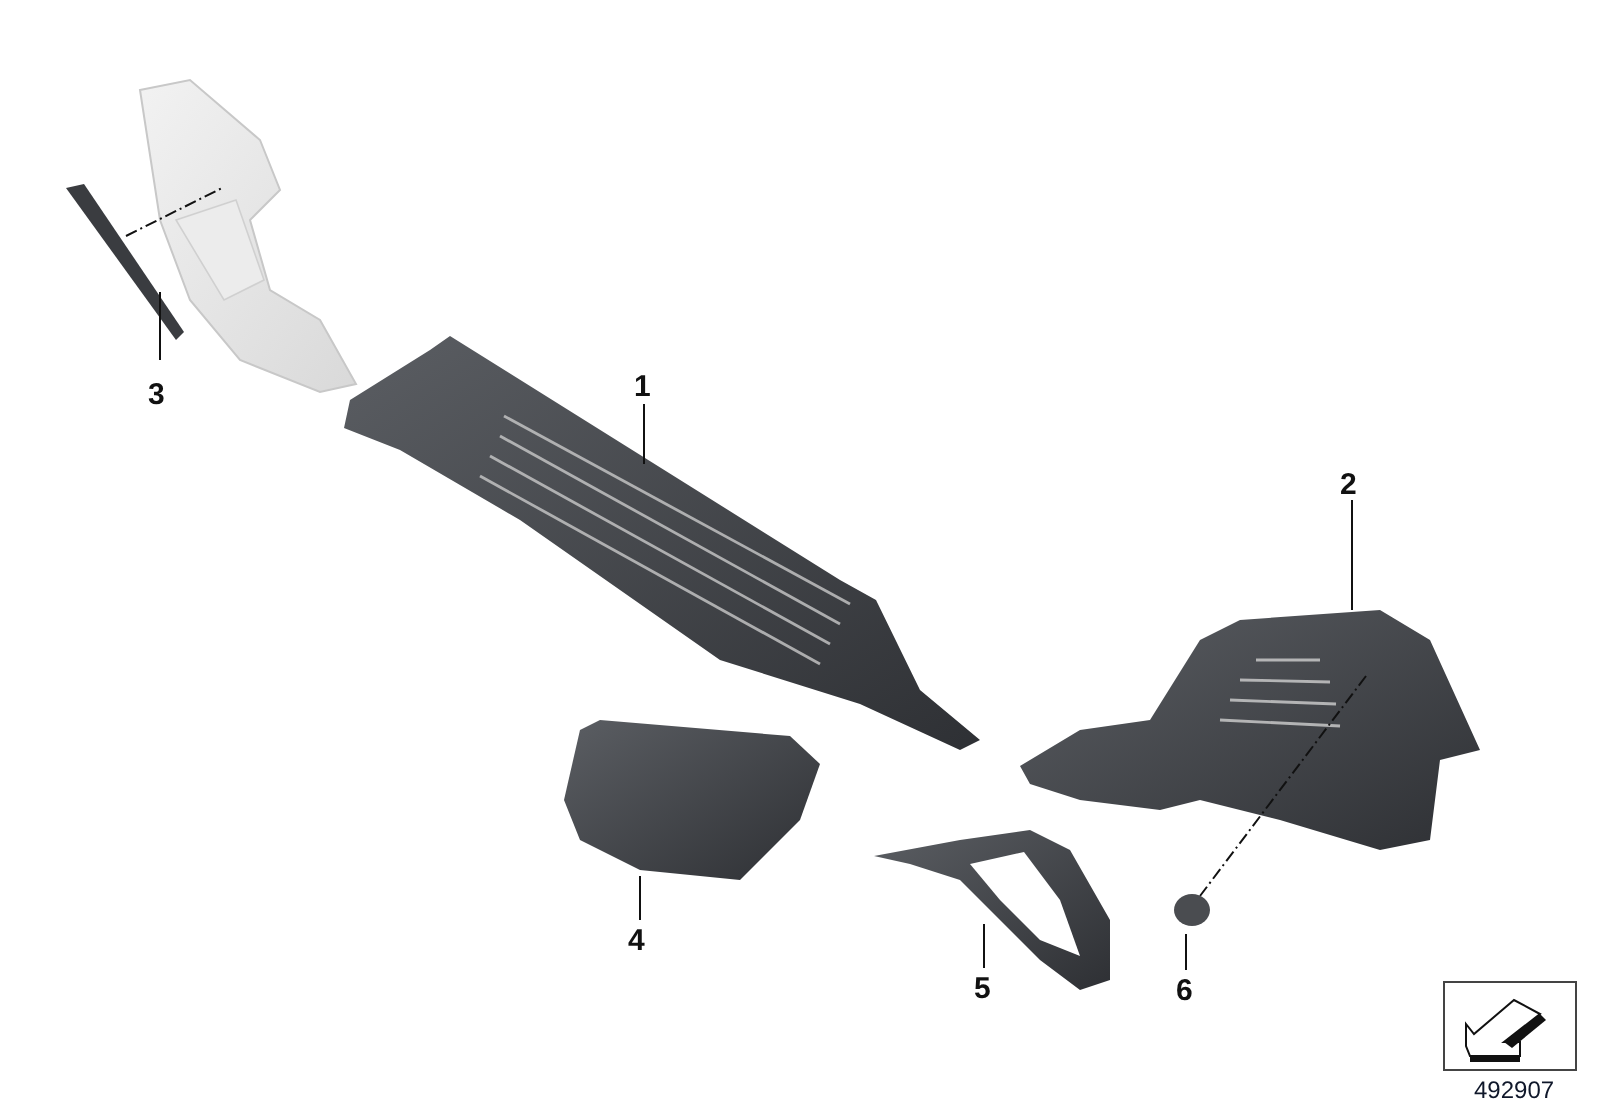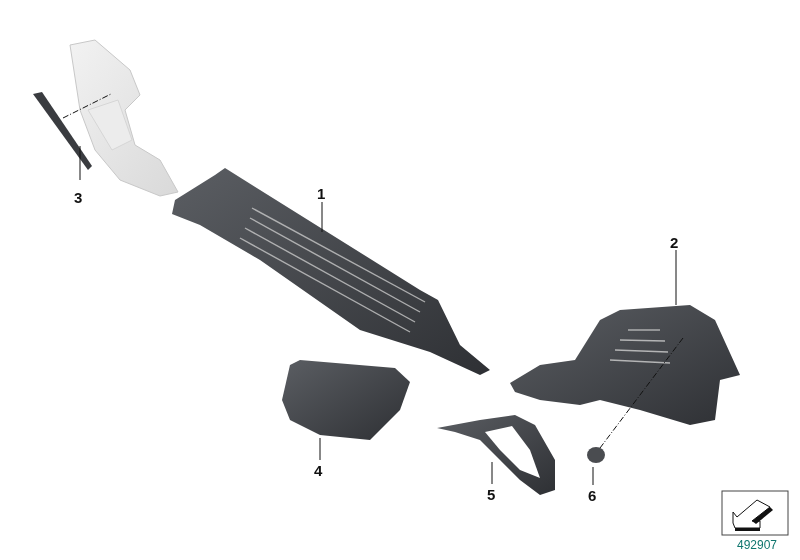--- a/index.html
+++ b/index.html
@@ -1,19 +1,19 @@
 <!DOCTYPE html>
 <html><head>
 <meta charset="utf-8">
 <style>
   html, body { margin:0; padding:0; background:#ffffff; }
   body { width:800px; height:560px; position:relative; overflow:hidden; font-family:"Liberation Sans", sans-serif; }
   #diagram { position:absolute; left:0; top:0; width:800px; height:560px; }
   .callout { position:absolute; font-family:"Liberation Sans", sans-serif; font-weight:bold; font-size:15px; color:#111; line-height:1; }
-  .refnum { position:absolute; left:737px; top:538px; font-size:12px; color:#0f766e; font-family:"Liberation Sans", sans-serif; }
+  .refnum { position:absolute; left:737px; top:538px; font-size:12px; color:#0f172a; font-family:"Liberation Sans", sans-serif; }
 </style>
 </head>
 <body>
 
 <svg id="diagram" viewBox="0 0 800 560" xmlns="http://www.w3.org/2000/svg">
   <defs>
     <linearGradient id="darkGrad" x1="0" y1="0" x2="1" y2="1">
       <stop offset="0" stop-color="#5b5e63"></stop>
       <stop offset="1" stop-color="#2e3034"></stop>
     </linearGradient>

